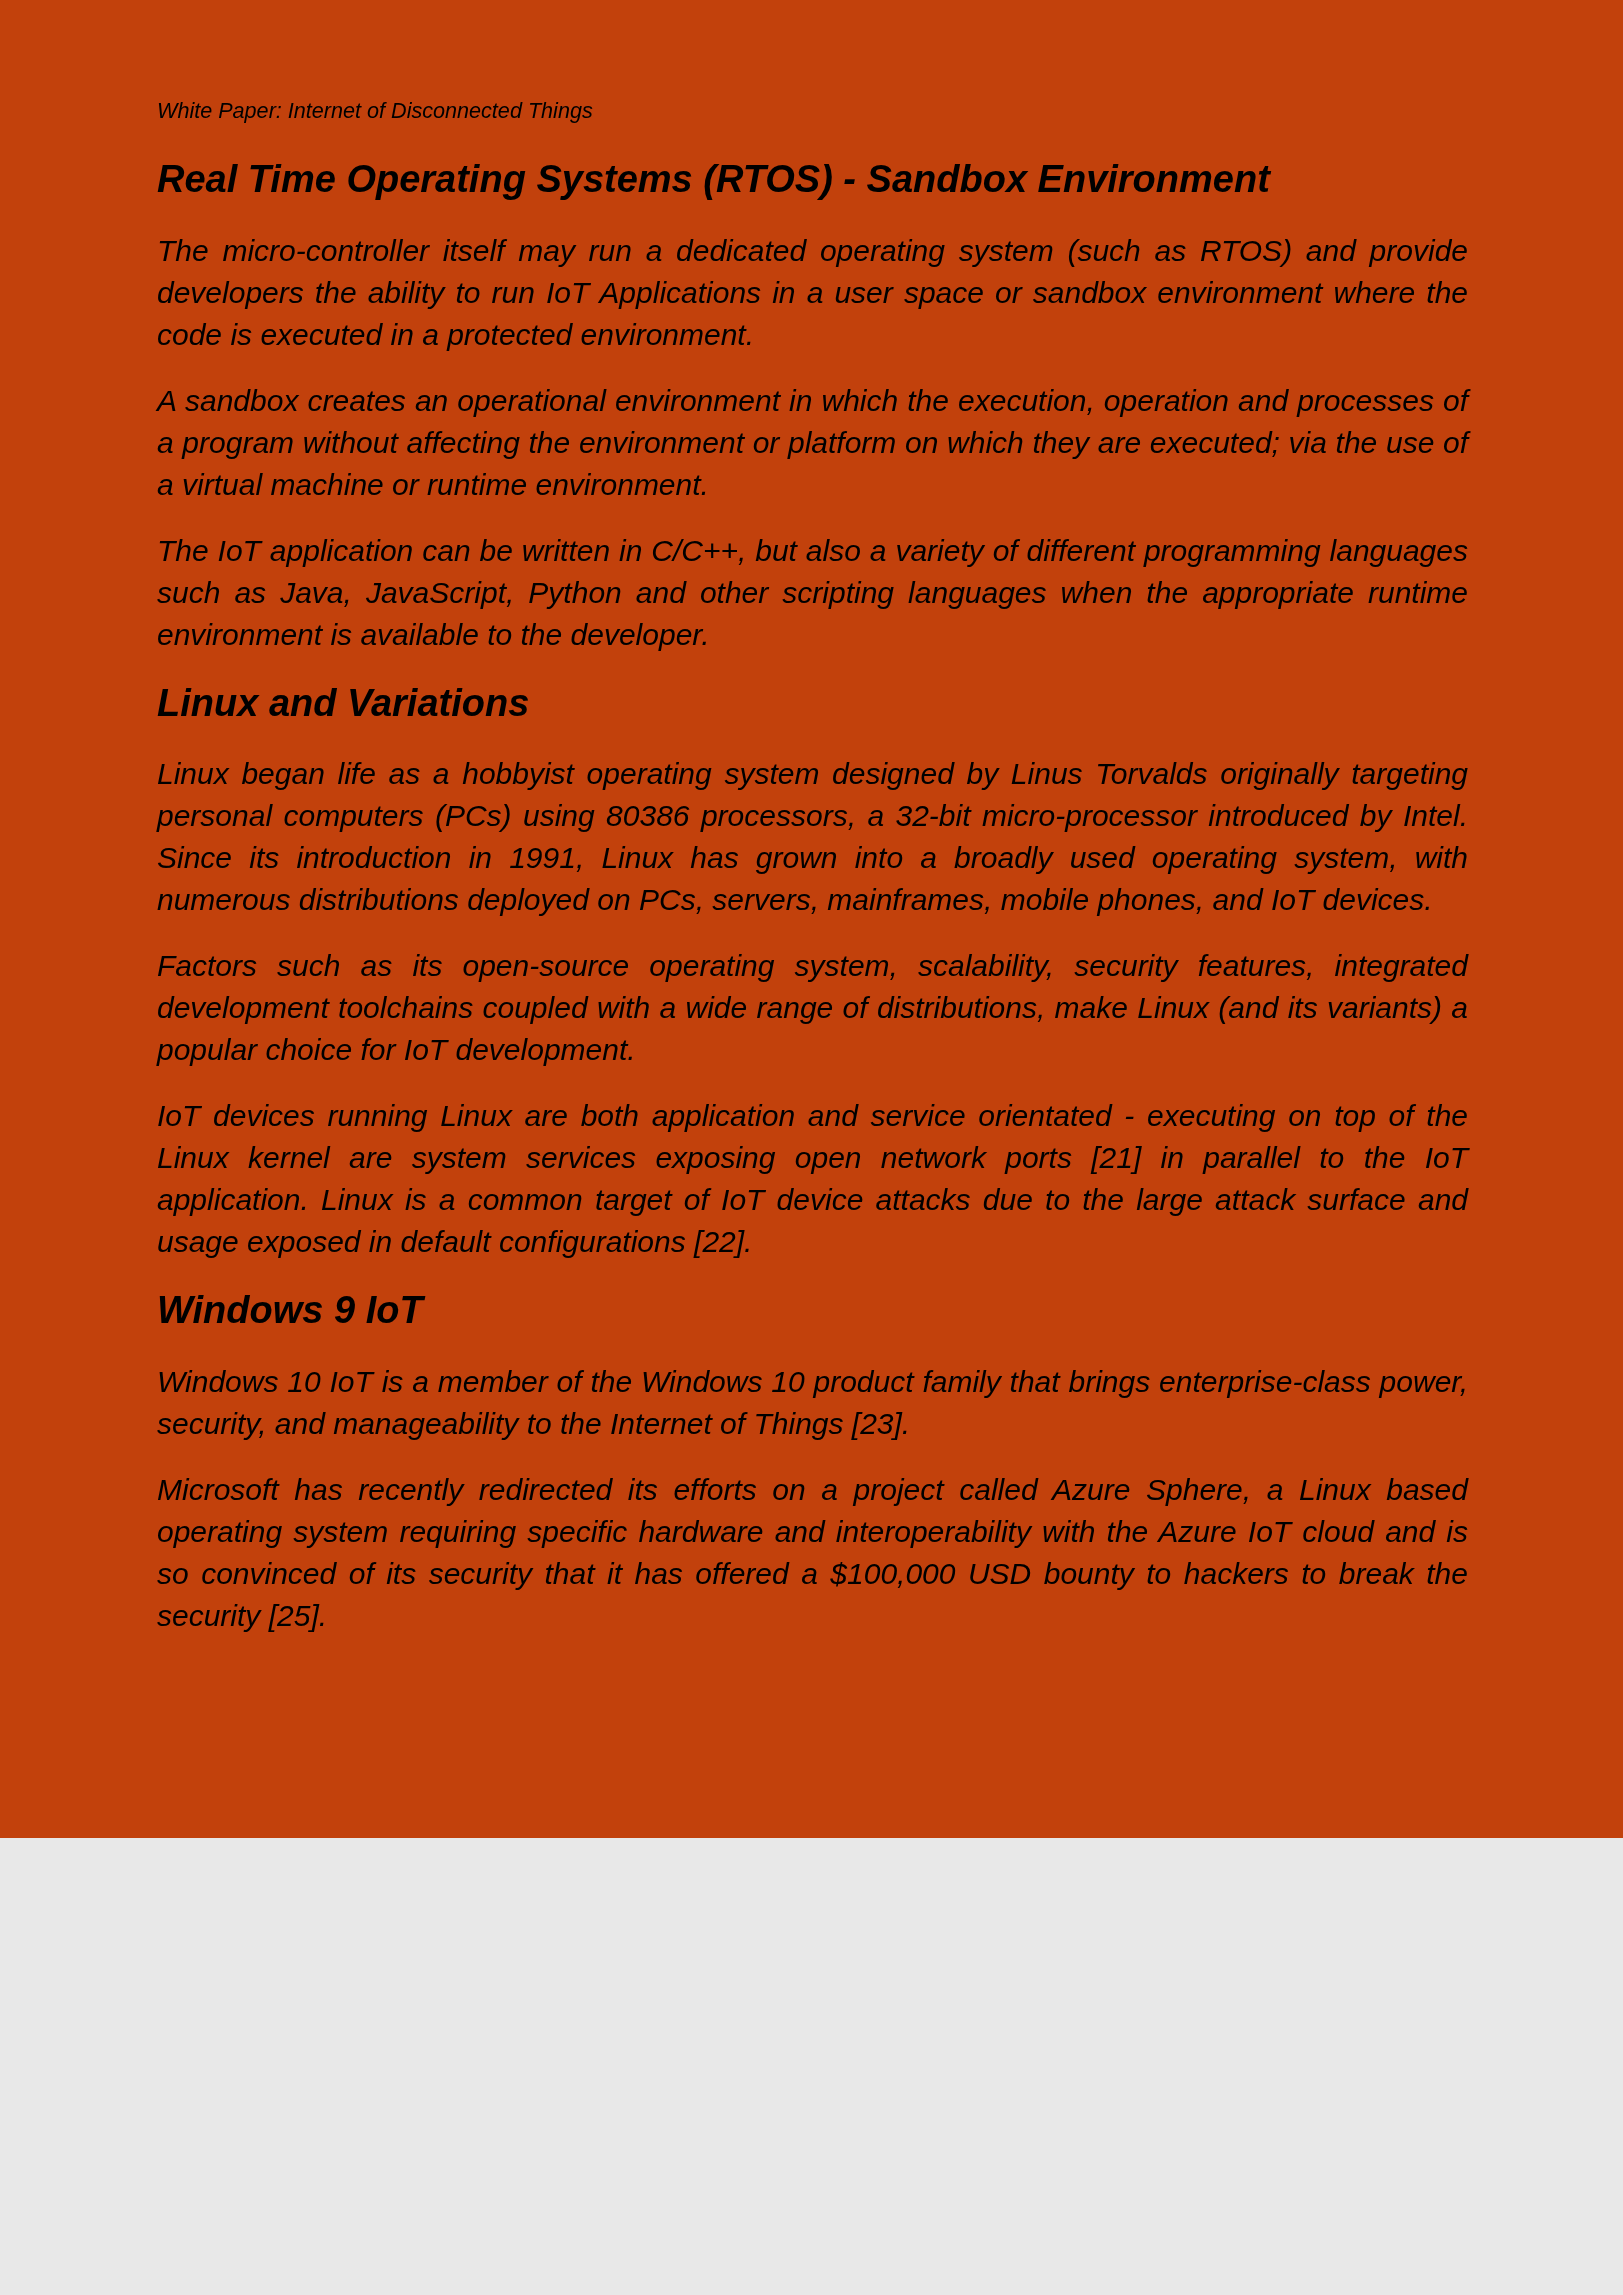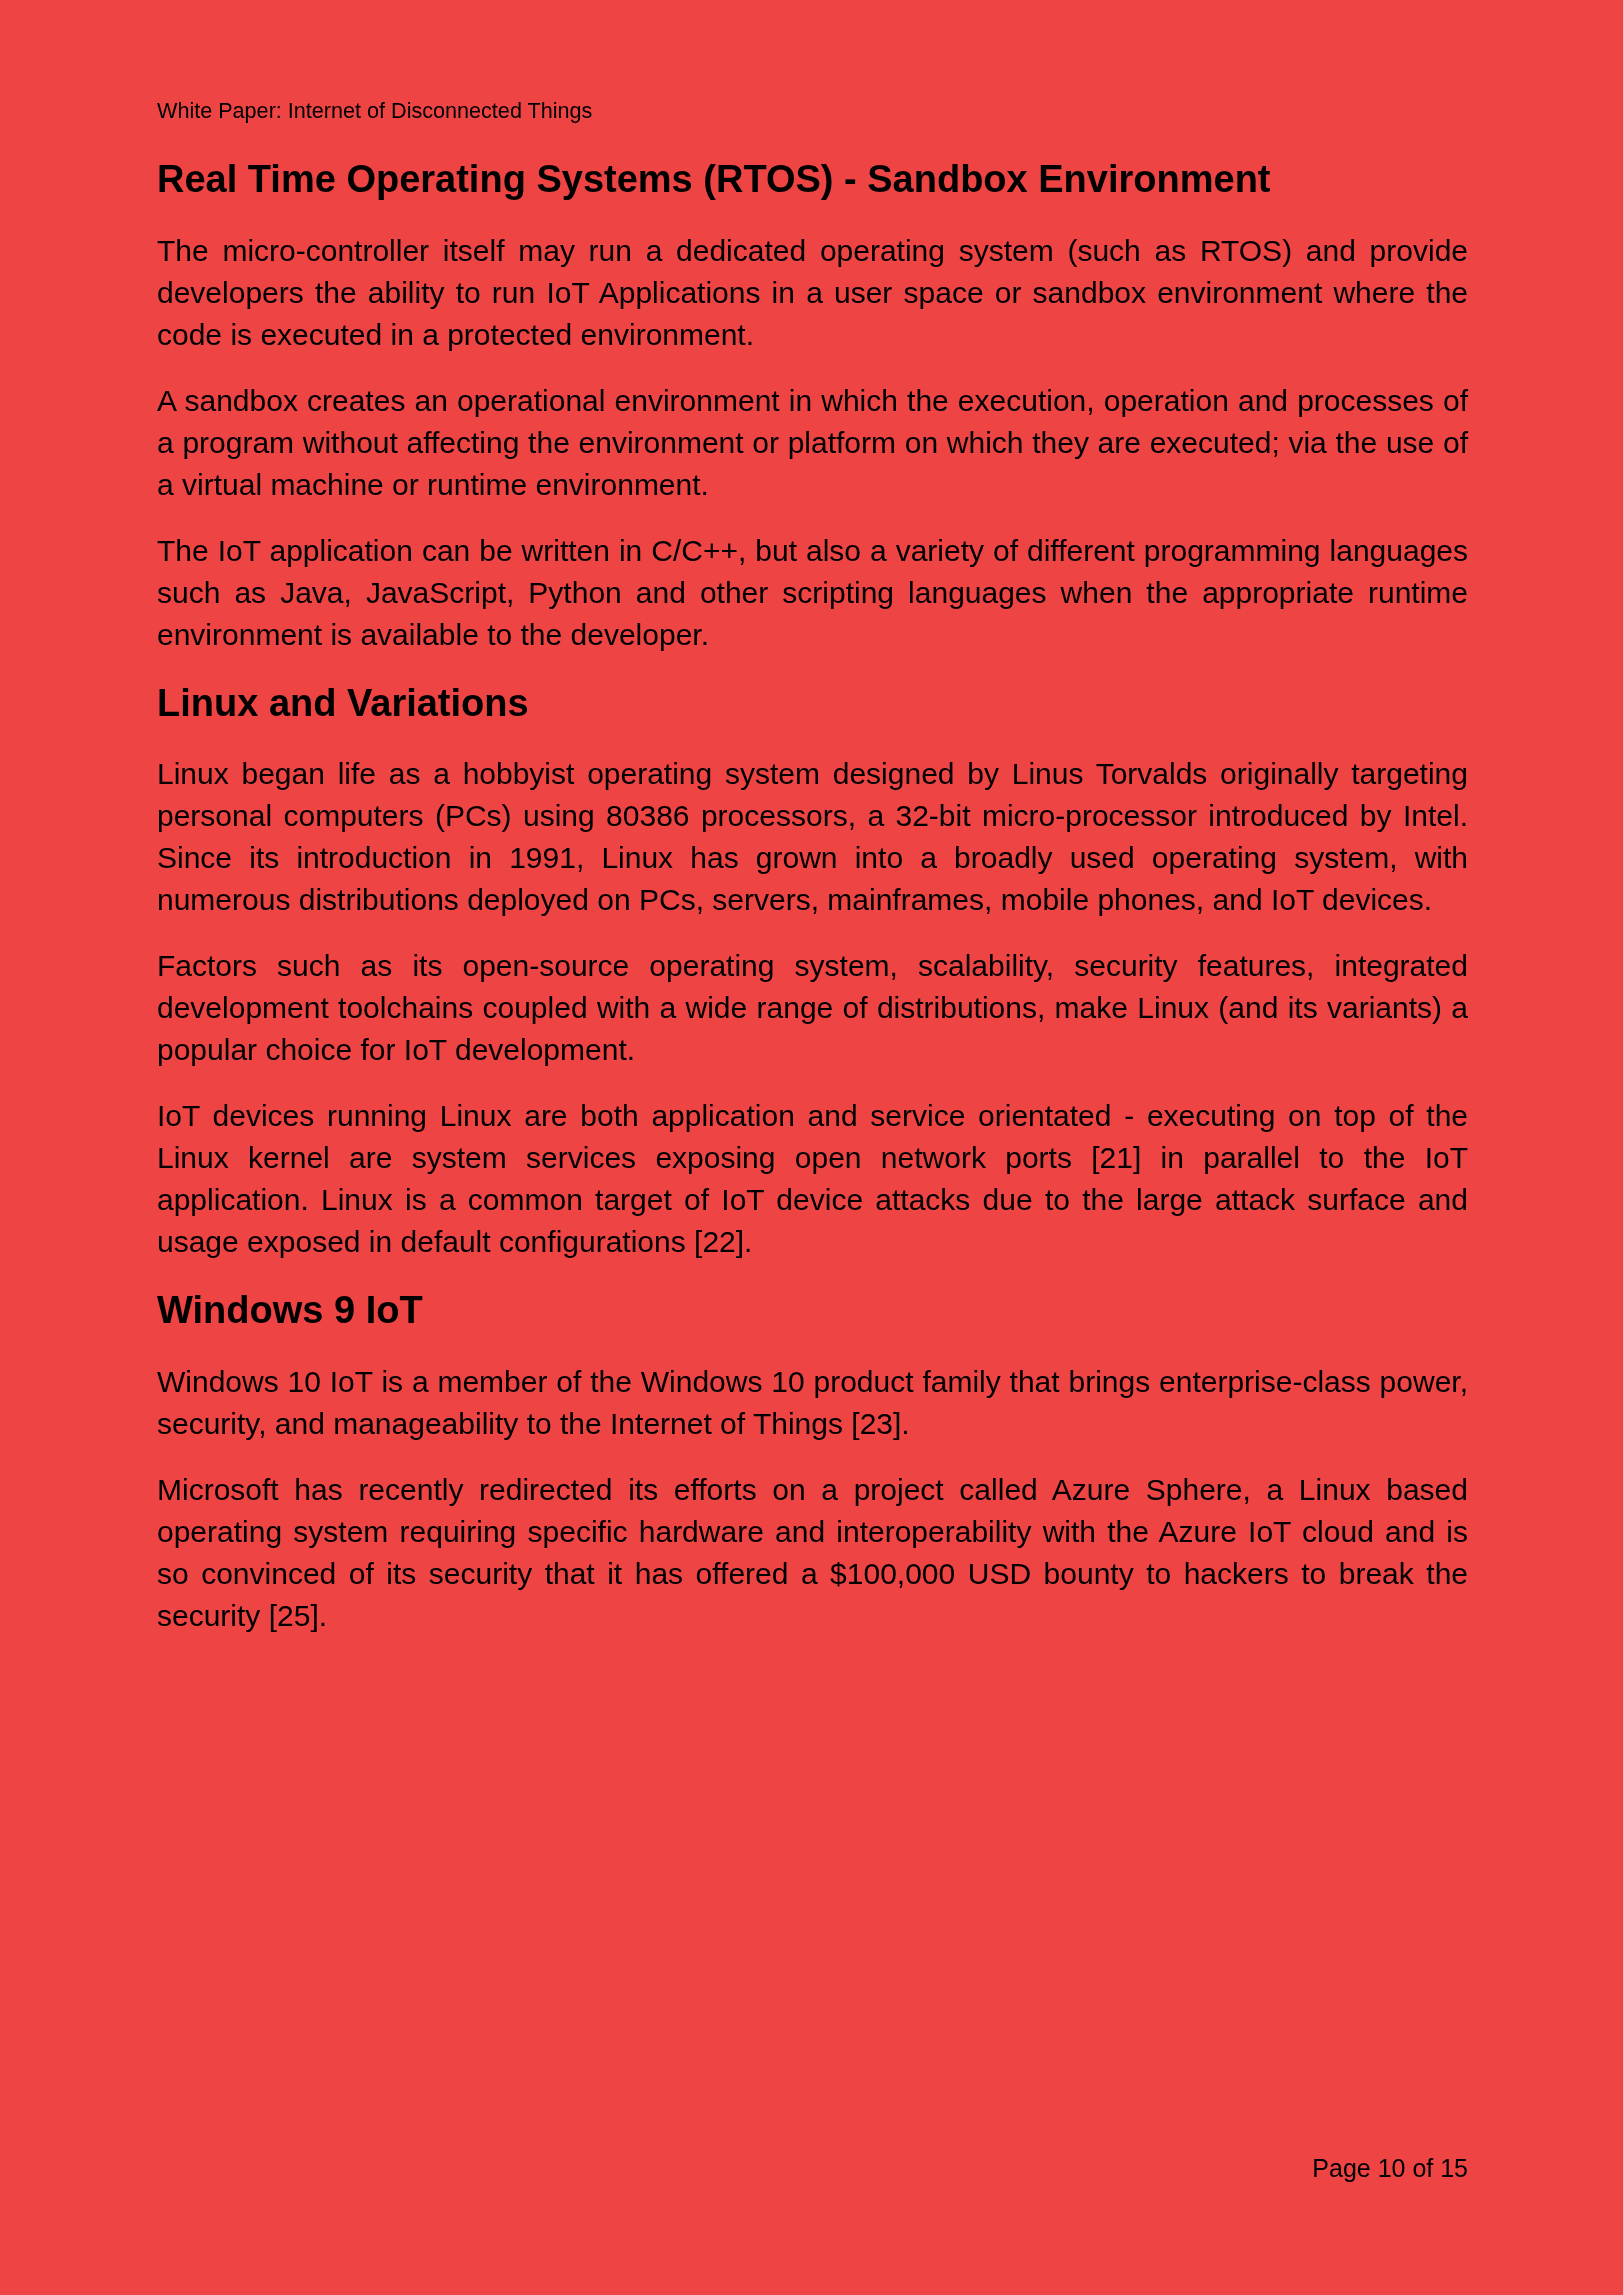--- a/index.html
+++ b/index.html
@@ -3,26 +3,27 @@
 <meta charset="utf-8">
 <style>
   html, body {
     margin: 0;
     padding: 0;
     background: #e8e8e8;
   }
   .page {
     position: relative;
     width: 1623px;
-    height: 2295px;
-    background: #ef4444;
+    height: 1838px;
+    background: #c2410c;
     color: #000000;
     font-family: "Liberation Sans", "DejaVu Sans", sans-serif;
     overflow: hidden;
     box-sizing: border-box;
+    font-style: italic;
   }
   .header {
     padding: 98px 155px 0 157px;
     font-size: 21.6px;
     line-height: 26px;
     font-weight: 400;
     color: #000000;
   }
   .content {
     padding: 0 155px 0 157px;

